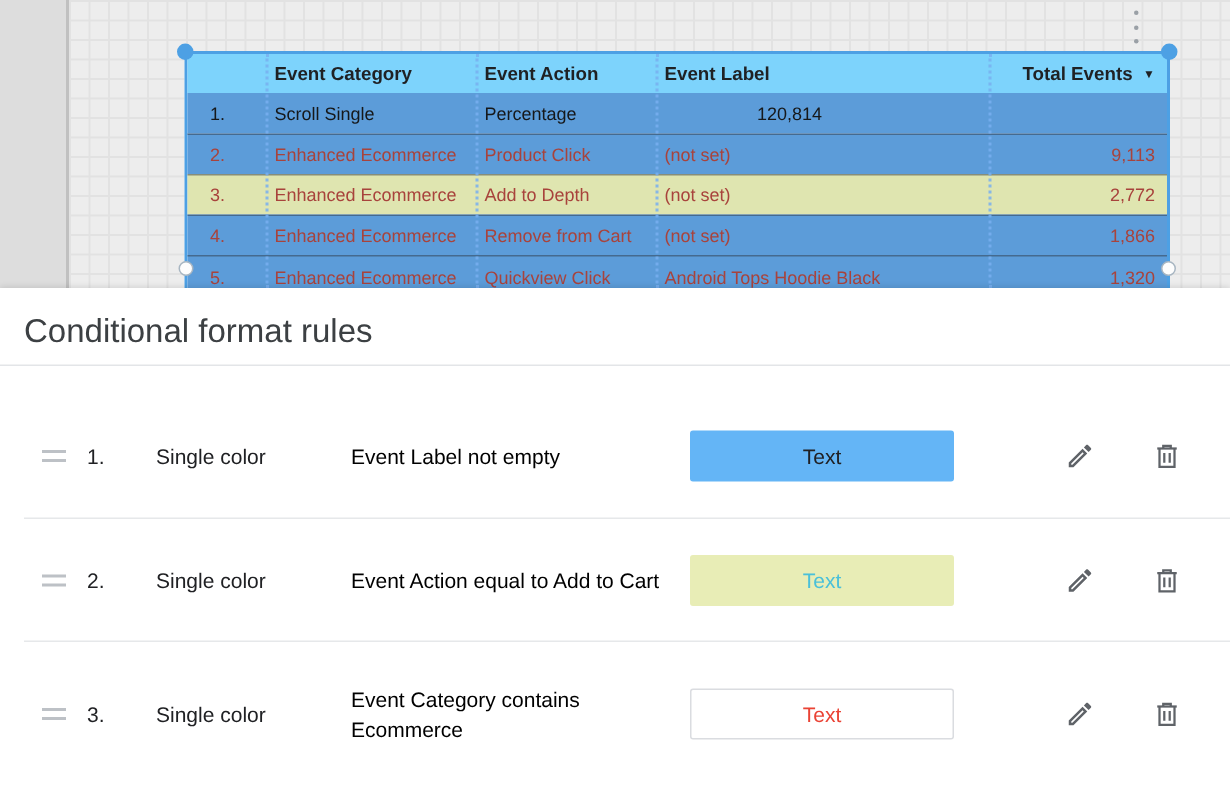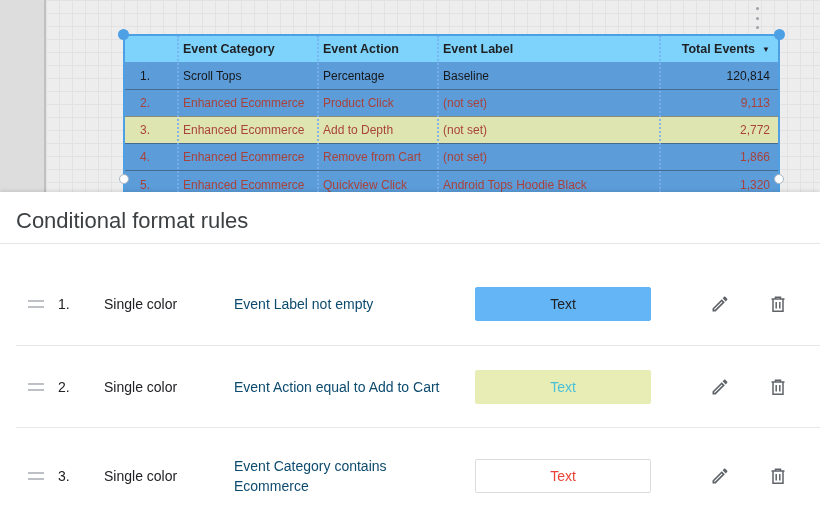--- a/index.html
+++ b/index.html
@@ -63,21 +63,21 @@
   .rule-divider { height:1px; background:#e6e8ea; margin-left:16px; }
 
   .rule-row { display:flex; align-items:center; padding-left:28px; padding-right:30px; }
   .rr1 { height:101px; padding-top:18px; }
   .rr2 { height:81px; }
   .rr3 { height:96px; }
   .drag-handle { width:16px; height:8px; border-top:2px solid #bdc1c6;
     border-bottom:2px solid #bdc1c6; margin-right:14px; cursor:grab; flex:none; }
   .rnum  { width:26px; margin-right:20px; font-size:14px; color:#202124; flex:none; }
   .rtype { width:112px; margin-right:18px; font-size:14px; color:#202124; flex:none; }
-  .rcond { width:212px; margin-right:29px; font-size:14px; color:#0c4a6e;
+  .rcond { width:212px; margin-right:14px; font-size:14px; color:#000000;
     line-height:20px; flex:none; }
   .nowrap { white-space:nowrap; }
   .swatch { width:176px; height:34px; border:1px solid transparent; border-radius:2px;
     font-size:14px; font-family:"Liberation Sans", sans-serif;
     display:flex; align-items:center; justify-content:center;
     cursor:pointer; flex:none; }
   .icon-btn { margin-left:auto; width:24px; height:24px; border:none; background:none;
     cursor:pointer; display:flex; align-items:center; justify-content:center; flex:none; }
   .icon-btn.trash { margin-left:34px; }
 </style>
@@ -102,23 +102,22 @@
         <div class="cell c2">Event Action</div>
         <div class="cell c3">Event Label</div>
         <div class="cell c4">
           <span>Total Events</span>
           <span class="sort-arrow">▼</span>
         </div>
       </div>
 
       <div class="trow r-blue t-black">
         <div class="cell c0">1.</div>
-        <div class="cell c1">Scroll Tops</div>
+        <div class="cell c1">Scroll Single</div>
         <div class="cell c2">Percentage</div>
-        <div class="cell c3">Baseline</div>
         <div class="cell c4">120,814</div>
       </div>
       <div class="trow r-blue t-red">
         <div class="cell c0">2.</div>
         <div class="cell c1">Enhanced Ecommerce</div>
         <div class="cell c2">Product Click</div>
         <div class="cell c3">(not set)</div>
         <div class="cell c4">9,113</div>
       </div>
       <div class="trow r-yellow t-red">

